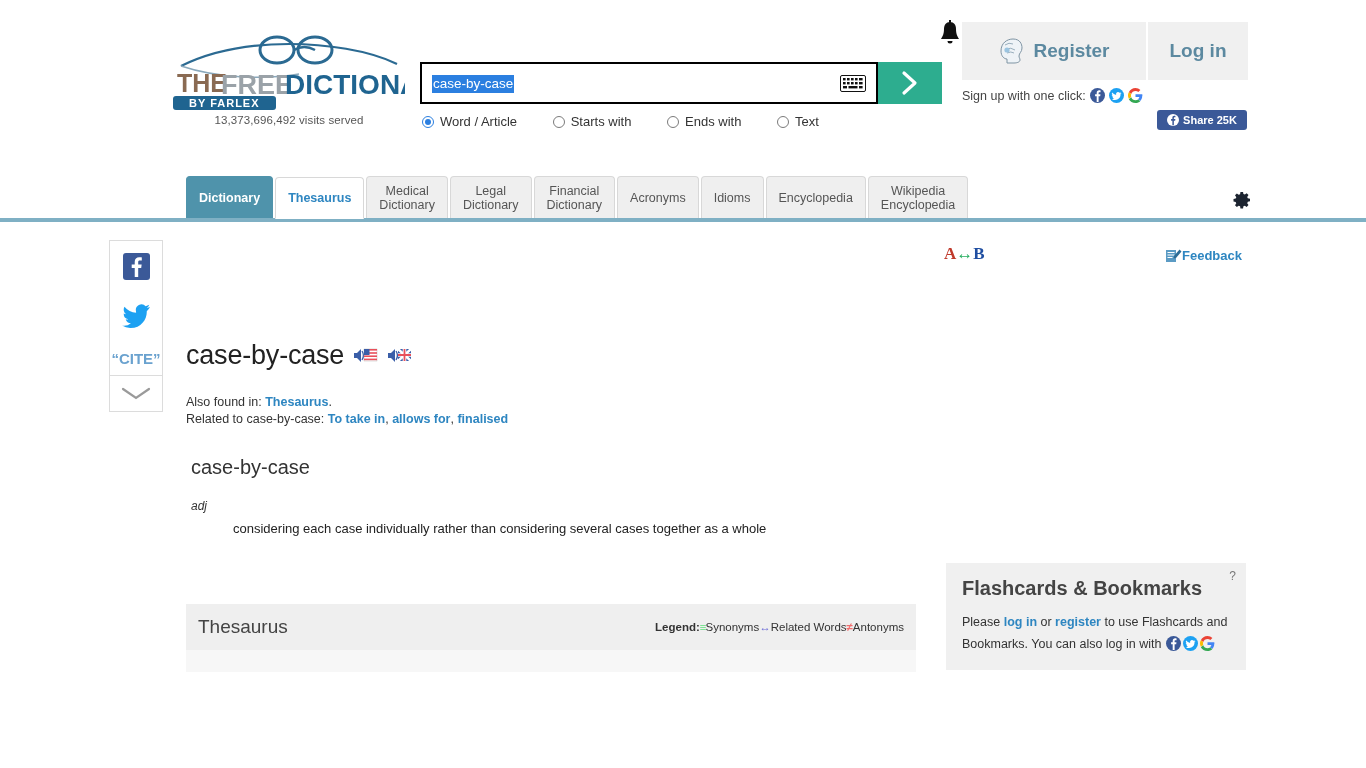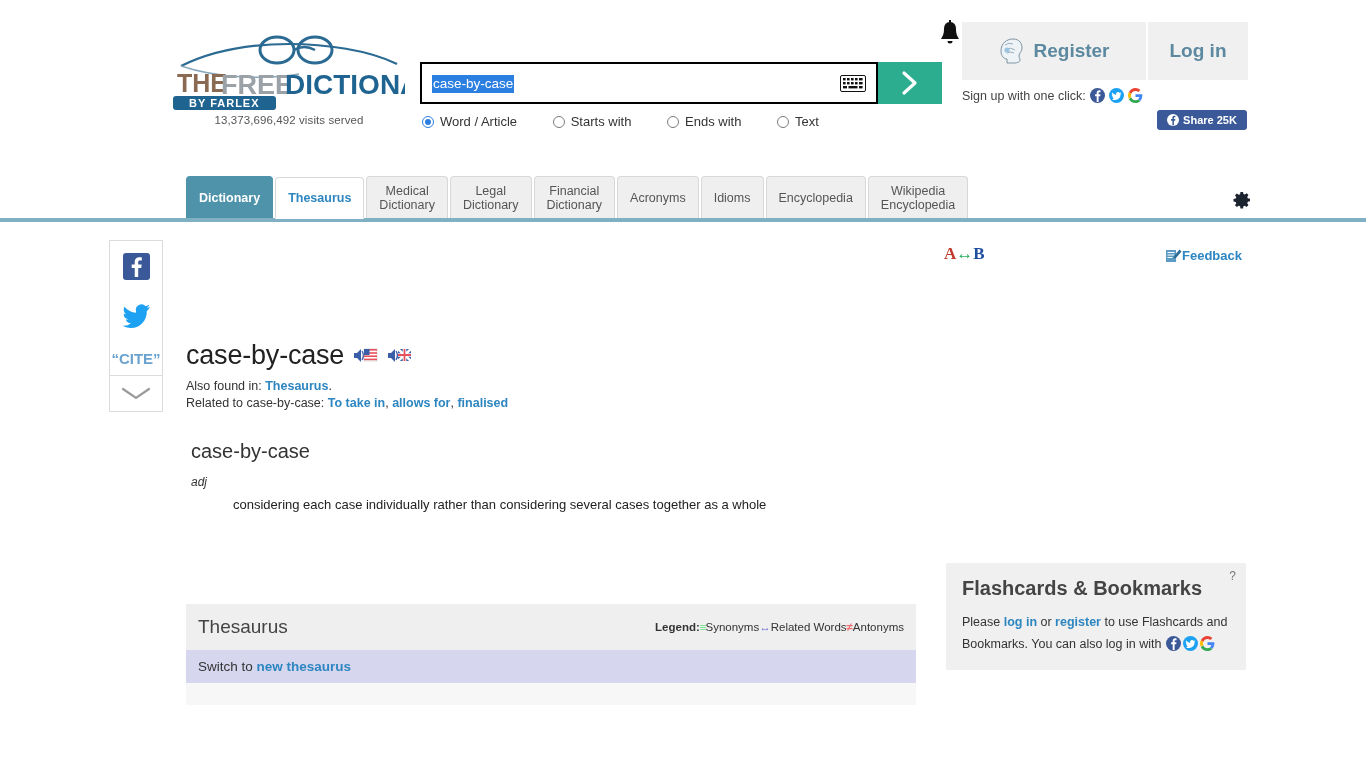--- a/index.html
+++ b/index.html
@@ -92,27 +92,27 @@
   #rail-cite { font-size: 15px; color:#6aa2cf; font-weight:bold; height:34px; display:flex; align-items:center; justify-content:center; cursor:pointer;}
   #rail-more { border-top:1px solid #dcdcdc; height:36px; display:flex; align-items:center; justify-content:center; cursor:pointer; }
 
   
   #ab-icon { position:absolute; left:944px; top:244px; font-size:17px; font-weight:bold; cursor:pointer; font-family:"Liberation Serif", serif; }
   #feedback { position:absolute; left:1165px; top:247px; display:flex; align-items:center; cursor:pointer; color:#2e86c1; font-size:13px; font-weight:bold;}
 
   
   #main { position:absolute; left:186px; top:340px; width:730px; }
   #headword { font-size: 27px; color:#222; display:flex; align-items:center; gap:9px; font-weight: normal; margin:0; letter-spacing:-.2px;}
-  #alsofound { margin-top: 8px; font-size: 12.5px; color:#333; }
+  #alsofound { margin-top: 24px; font-size: 12.5px; color:#333; }
   #relatedto { margin-top: 3px; font-size: 12.5px; color:#333; }
   a.lnk { color:#2e86c1; text-decoration:none; font-weight:bold; cursor:pointer; }
 
   #def-block { margin-top: 30px; padding-left: 5px; }
   #def-word { font-size: 20px; color:#333; font-weight:normal; }
-  #def-pos { margin-top: 12px; font-size: 12px; color:#333; font-style:italic; }
+  #def-pos { margin-top: 20px; font-size: 12px; color:#333; font-style:italic; }
   #def-text { margin-top: 8px; margin-left: 42px; font-size: 13px; color:#222; }
   #cite-row { margin-top: 19px; font-size: 11px; color:#333; line-height:19px; }
   .cite-tag { color:#6aa2cf; font-size: 14px; font-weight:bold; }
 
   
   #thes { position:absolute; left:186px; top:604px; width:730px; }
   #thes-head { height: 46px; background:#efefef; display:flex; align-items:center; padding: 0 12px; }
   #thes-title { font-size: 19px; color:#444; flex:1; }
   #legend { font-size: 11.5px; color:#333; display:flex; align-items:center; }
   .lg-sym-syn { color:#5ee07a; font-weight:bold; letter-spacing:-1px; }
@@ -373,24 +373,20 @@
         <b>Legend:</b>
         <span class="lg-sym-syn">≡</span>
         <span>Synonyms</span>
         <span class="lg-sym-rel">↔</span>
         <span>Related Words</span>
         <span class="lg-sym-ant">≠</span>
         <span>Antonyms</span>
       </div>
     </div>
 
-    <div id="switch-row">
-      <span>Switch to</span>&nbsp;
-      <a class="lnk">new thesaurus</a>
-    </div>
 
     <div id="thes-body">
     </div>
   </div>
 
   <div id="flashcards">
     <div id="fc-help">?</div>
     <div id="fc-title">Flashcards &amp; Bookmarks</div>
     <div id="fc-text">
       <span>Please </span><a class="lnk">log in</a><span> or </span><a class="lnk">register</a><span> to use Flashcards and Bookmarks. You can also log in with </span><svg width="15" height="15" viewBox="0 0 15 15" class="inline-ico">

